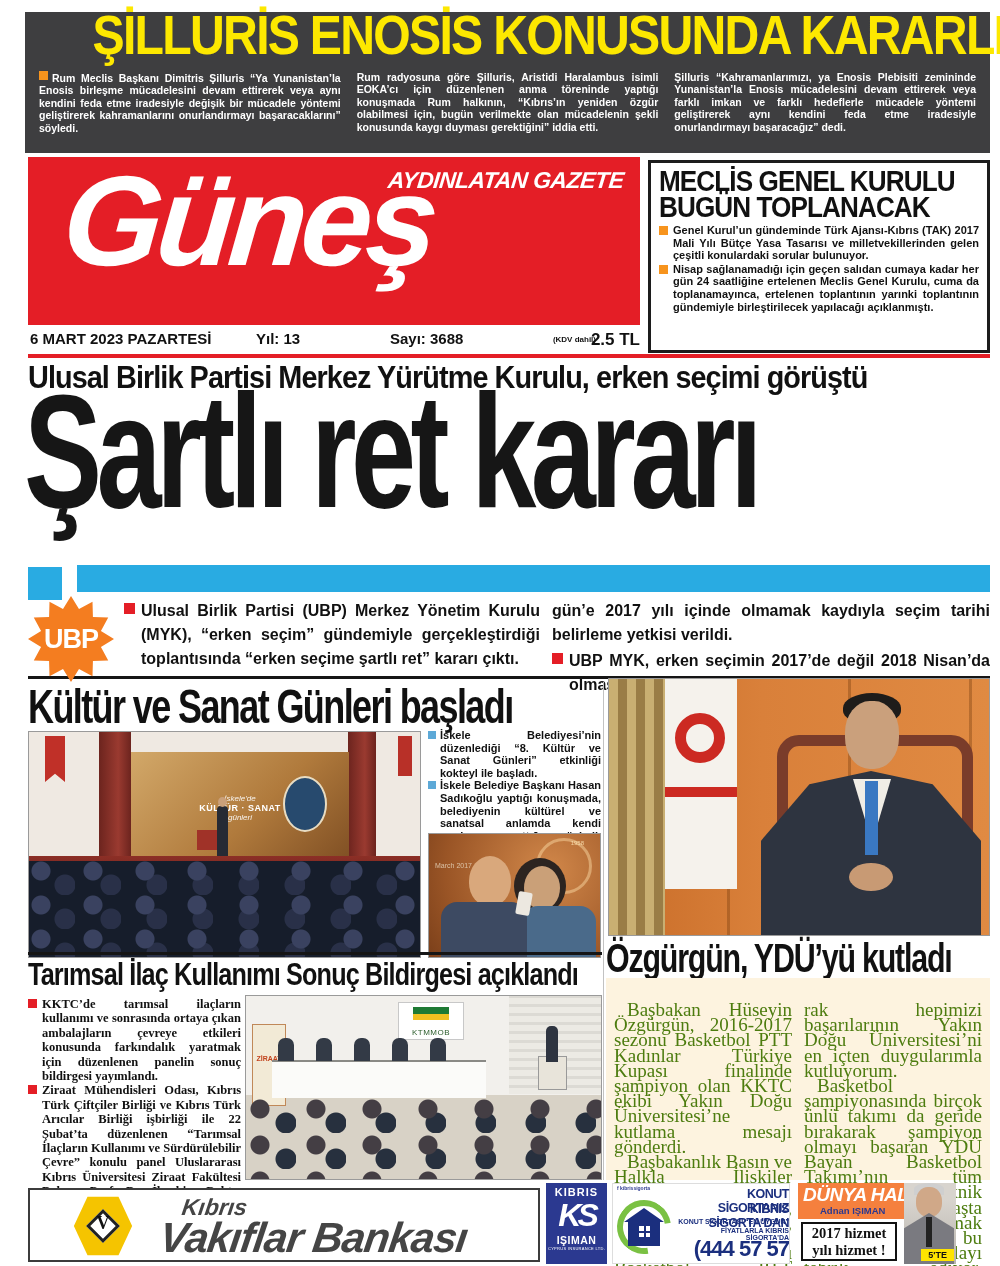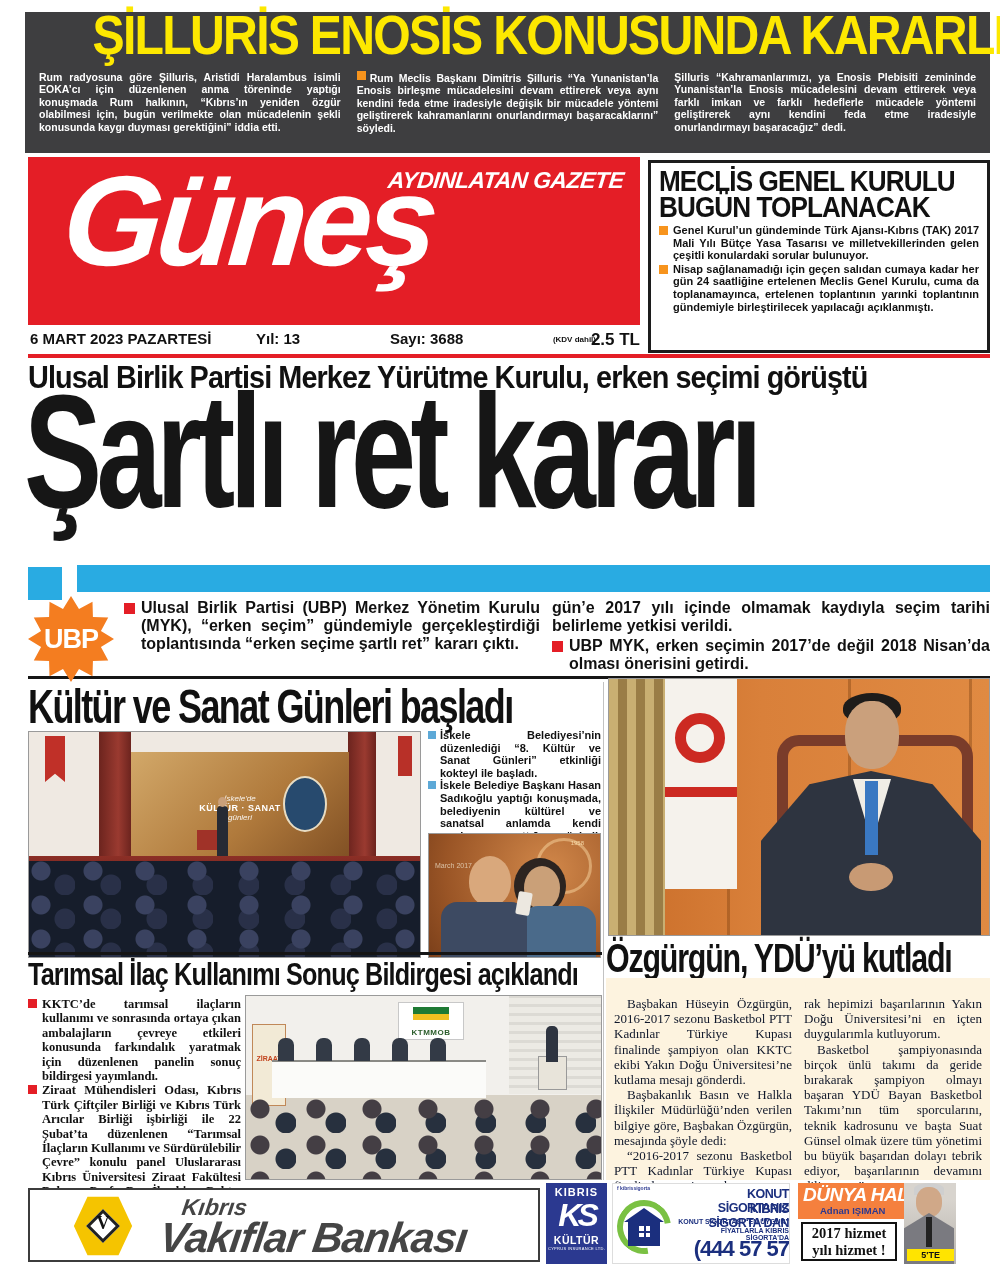--- a/index.html
+++ b/index.html
@@ -41,21 +41,21 @@
 
   
   .kicker{left:28px;top:360px;font-size:31px;font-weight:bold;letter-spacing:-1px;transform:scale(.93,1);}
   .headline{left:24px;top:370px;font-size:150px;font-weight:bold;letter-spacing:-7px;
             transform:scale(.78,1.08);line-height:1;color:#161616;z-index:3;}
   .cyan-sq{left:28px;top:567px;width:34px;height:33px;background:#29abe2;z-index:1;}
   .cyan-bar{left:77px;top:565px;width:913px;height:27px;background:#29abe2;z-index:1;}
   .ubp-burst{left:28px;top:596px;width:86px;height:86px;background:#f47d20;color:#fff;z-index:2;
      clip-path:polygon(100% 50%,84.8% 59.3%,93.3% 75%,75.5% 75.5%,75% 93.3%,59.3% 84.8%,50% 100%,40.7% 84.8%,25% 93.3%,24.5% 75.5%,6.7% 75%,15.2% 59.3%,0% 50%,15.2% 40.7%,6.7% 25%,24.5% 24.5%,25% 6.7%,40.7% 15.2%,50% 0%,59.3% 15.2%,75% 6.7%,75.5% 24.5%,93.3% 25%,84.8% 40.7%);
      display:flex;align-items:center;justify-content:center;font-weight:bold;font-size:27px;letter-spacing:-1px;}
-  .lead-bullets{font-size:16px;font-weight:bold;line-height:18px;text-align:justify;}
+  .lead-bullets{font-size:16px;font-weight:bold;line-height:24px;text-align:justify;}
   .lead-bullets p{position:relative;margin:0 0 2px 0;padding-left:17px;}
   .lead-bullets p.cont{padding-left:0;}
   .lead-bullets .sq{position:absolute;left:0;top:4px;width:11px;height:11px;background:#e41e26;}
   .lb-left{left:124px;top:599px;width:416px;}
   .lb-right{left:552px;top:599px;width:438px;}
   .rule-black1{left:28px;top:676px;width:962px;height:3px;background:#151515;}
 
   
   .kultur-h{left:28px;top:680px;font-size:45px;font-weight:bold;letter-spacing:-2px;transform:scale(.8,1.05);}
   .tarimsal-h{left:28px;top:957px;font-size:30px;font-weight:bold;letter-spacing:-1px;transform:scale(.84,1.05);}
@@ -72,22 +72,22 @@
   .badge .arr{color:#e41e26;}
   .badge .lbl{color:#111;}
   .tar-bullets{left:28px;top:997px;width:213px;font-family:"Liberation Serif",serif;font-size:12.5px;
      font-weight:bold;line-height:14.4px;text-align:justify;}
   .tar-bullets p{position:relative;margin:0;padding-left:14px;}
   .tar-bullets .sq{position:absolute;left:0;top:2px;background:#e41e26;}
   .tar-bullets .badge{font-size:12px;}
 
   
   .oz-body{left:606px;top:978px;width:384px;height:202px;background:#fdf3df;box-sizing:border-box;
-     padding:18px 8px;display:flex;gap:12px;font-family:"Liberation Serif",serif;font-size:13px;
-     line-height:15.2px;text-align:justify;color:#0f172a;}
+     padding:24px 8px;display:flex;gap:12px;font-family:"Liberation Serif",serif;font-size:19px;
+     line-height:15.2px;text-align:justify;color:#4d7c0f;}
   .oz-body .c{flex:1;}
   .oz-body p{margin:0;text-indent:13px;}
 
   
   .photo{overflow:hidden;border:1px solid #9a9a9a;box-sizing:border-box;}
 
   .photo-stage{left:28px;top:731px;width:393px;height:227px;background:linear-gradient(180deg,#efe9e2 0 55%,#2a3140 55% 100%);}
   .ps-curt-l{position:absolute;left:70px;top:0;width:32px;height:132px;background:linear-gradient(90deg,#6c241e,#9a3a30 60%,#6c241e);}
   .ps-curt-r{position:absolute;right:44px;top:0;width:28px;height:136px;background:linear-gradient(90deg,#6c241e,#9a3a30 60%,#6c241e);}
   .ps-flag-l{position:absolute;left:16px;top:4px;width:20px;height:46px;background:#c03028;clip-path:polygon(0 0,100% 0,100% 100%,50% 82%,0 100%);}
@@ -133,21 +133,21 @@
   .pl-shirt{position:absolute;left:244px;top:100px;width:38px;height:64px;background:#f0ede6;clip-path:polygon(0 0,100% 0,50% 100%);}
   .pl-tie{position:absolute;left:256px;top:102px;width:13px;height:74px;background:#3a78c2;}
   .pl-head{position:absolute;left:236px;top:22px;width:54px;height:68px;background:#caa07c;border-radius:46%;}
   .pl-hair{position:absolute;left:234px;top:14px;width:58px;height:30px;background:#1e1c1a;border-radius:50% 50% 40% 40%;}
   .pl-hands{position:absolute;left:240px;top:184px;width:44px;height:28px;background:#c89a74;border-radius:50%;}
 
   .photo-panel{left:245px;top:995px;width:357px;height:185px;background:linear-gradient(180deg,#f2f0ec 0 54%,#d8d2c6 54% 100%);}
   .pp-blinds{position:absolute;right:0;top:0;width:92px;height:98px;background:repeating-linear-gradient(0deg,#eceae4 0 6px,#dcdad4 6px 9px);}
   .pp-logo{position:absolute;left:152px;top:6px;width:64px;height:36px;background:#fff;border:1px solid #c8c8c8;text-align:center;}
   .pp-logo .bar{position:absolute;left:14px;top:4px;width:36px;height:13px;background:linear-gradient(180deg,#1e7a34 0 50%,#f0c020 50% 100%);}
-  .pp-logo .tx{position:absolute;left:0;right:0;bottom:2px;font-size:8px;font-weight:bold;color:#2a5c2a;letter-spacing:.5px;}
+  .pp-logo .tx{position:absolute;left:0;right:0;bottom:2px;font-size:8px;font-weight:normal;color:#2a5c2a;letter-spacing:.5px;}
   .pp-banner{position:absolute;left:6px;top:28px;width:32px;height:80px;background:#f2ead6;border:1px solid #c08858;text-align:center;}
   .pp-banner .tx{font-size:7px;font-weight:bold;color:#c2441e;margin-top:30px;display:block;}
   .pp-table{position:absolute;left:26px;top:64px;width:214px;height:36px;background:#fbfbf9;border-top:2px solid #8a8a86;}
   .pp-panelists{position:absolute;left:32px;top:42px;width:204px;display:flex;gap:22px;}
   .pp-panelists i{width:16px;height:23px;background:#333a46;border-radius:7px 7px 0 0;}
   .pp-speaker{position:absolute;left:300px;top:30px;width:12px;height:36px;background:#2e3440;border-radius:5px 5px 0 0;}
   .pp-podium{position:absolute;left:292px;top:60px;width:27px;height:32px;background:#e8e4da;border:1px solid #999;}
   .pp-aud{position:absolute;left:0;right:0;bottom:0;height:82px;
      background-image:radial-gradient(circle at 14px 12px,#443e44 9px,transparent 10px),
                       radial-gradient(circle at 40px 26px,#27303e 10px,transparent 11px);
@@ -189,32 +189,32 @@
   .dh-band{position:absolute;left:0;top:0;width:118px;height:36px;background:#f5803e;}
   .dh-title{position:absolute;left:5px;top:1px;color:#fff;font-weight:bold;font-style:italic;font-size:19px;letter-spacing:-.5px;white-space:nowrap;}
   .dh-author{position:absolute;left:22px;top:22px;color:#2b3990;font-weight:bold;font-size:9.5px;}
   .dh-box{position:absolute;left:3px;top:39px;width:96px;height:39px;border:2px solid #111;box-sizing:border-box;
      text-align:center;font-family:"Liberation Serif",serif;font-weight:bold;font-size:14.5px;line-height:17px;padding-top:1px;}
   .dh-photo{position:absolute;right:0;top:0;width:52px;height:81px;background:linear-gradient(180deg,#d8d4ce 0 20%,#b8b4ae 100%);overflow:hidden;}
   .dh-head{position:absolute;right:14px;top:4px;width:26px;height:30px;background:#d0a888;border-radius:46%;}
   .dh-hairg{position:absolute;right:12px;top:0;width:30px;height:12px;background:#cfcfcf;border-radius:50% 50% 0 0;}
   .dh-suit{position:absolute;right:2px;top:30px;width:50px;height:51px;background:#7a7a80;clip-path:polygon(50% 0,100% 30%,100% 100%,0 100%,0 30%);}
   .dh-tie{position:absolute;right:24px;top:34px;width:6px;height:30px;background:#222;}
-  .dh-badge{position:absolute;right:2px;bottom:3px;background:#ffe400;font-weight:bold;font-size:9px;padding:1px 14px;}
+  .dh-badge{position:absolute;right:2px;bottom:3px;background:#ffe400;font-weight:bold;font-size:9px;padding:1px 7px;}
 </style>
 </head>
 <body>
 
 <div class="page">
 
   <div class="abs top-banner">
     <div class="bigline">ŞİLLURİS ENOSİS KONUSUNDA KARARLI</div>
     <div class="top-cols">
+      <div class="col"><span class="sq" style="background:#f7941d"></span><span>Rum Meclis Başkanı Dimitris Şilluris “Ya Yunanistan’la Enosis birleşme mücadelesini devam ettirerek veya aynı kendini feda etme iradesiyle değişik bir mücadele yöntemi geliştirerek kahramanlarını onurlandırmayı başaracaklarını” söyledi.</span></div>
       <div class="col"><span>Rum radyosuna göre Şilluris, Aristidi Haralambus isimli EOKA’cı için düzenlenen anma töreninde yaptığı konuşmada Rum halkının, “Kıbrıs’ın yeniden özgür olabilmesi için, bugün verilmekte olan mücadelenin şekli konusunda kaygı duyması gerektiğini” iddia etti.</span></div>
-      <div class="col"><span class="sq" style="background:#f7941d"></span><span>Rum Meclis Başkanı Dimitris Şilluris “Ya Yunanistan’la Enosis birleşme mücadelesini devam ettirerek veya aynı kendini feda etme iradesiyle değişik bir mücadele yöntemi geliştirerek kahramanlarını onurlandırmayı başaracaklarını” söyledi.</span></div>
       <div class="col"><span>Şilluris “Kahramanlarımızı, ya Enosis Plebisiti zemininde Yunanistan’la Enosis mücadelesini devam ettirerek veya farklı imkan ve farklı hedeflerle mücadele yöntemi geliştirerek aynı kendini feda etme iradesiyle onurlandırmayı başaracağız” dedi.</span></div>
     </div>
   </div>
 
   <div class="abs masthead">
     <div class="tagline">AYDINLATAN GAZETE</div>
     <div class="gunes">Güneş</div>
   </div>
   <div class="abs dateline">
     <span class="d1">6 MART 2023 PAZARTESİ</span>
@@ -353,21 +353,21 @@
       <div class="dia"></div>
       <div class="v">V</div>
     </div>
     <div class="vb-l1">Kıbrıs</div>
     <div class="vb-l2">Vakıflar Bankası</div>
   </div>
 
   <div class="abs ad-ks">
     <div class="k1">KIBRIS</div>
     <div class="k2">KS</div>
-    <div class="k3">KÜLTÜR</div>
+    <div class="k3">IŞIMAN</div>
     <div class="k4">CYPRUS INSURANCE LTD.</div>
   </div>
 
   <div class="abs ad-konut">
     <div class="kn-social">f kibrissigorta</div>
     <div class="kn-ring"></div>
     <div class="kn-roof"></div>
     <div class="kn-house"></div>
     <div class="kn-win"></div>
     <div class="kn-t kn-l1">KONUT SİGORTANIZ</div>

